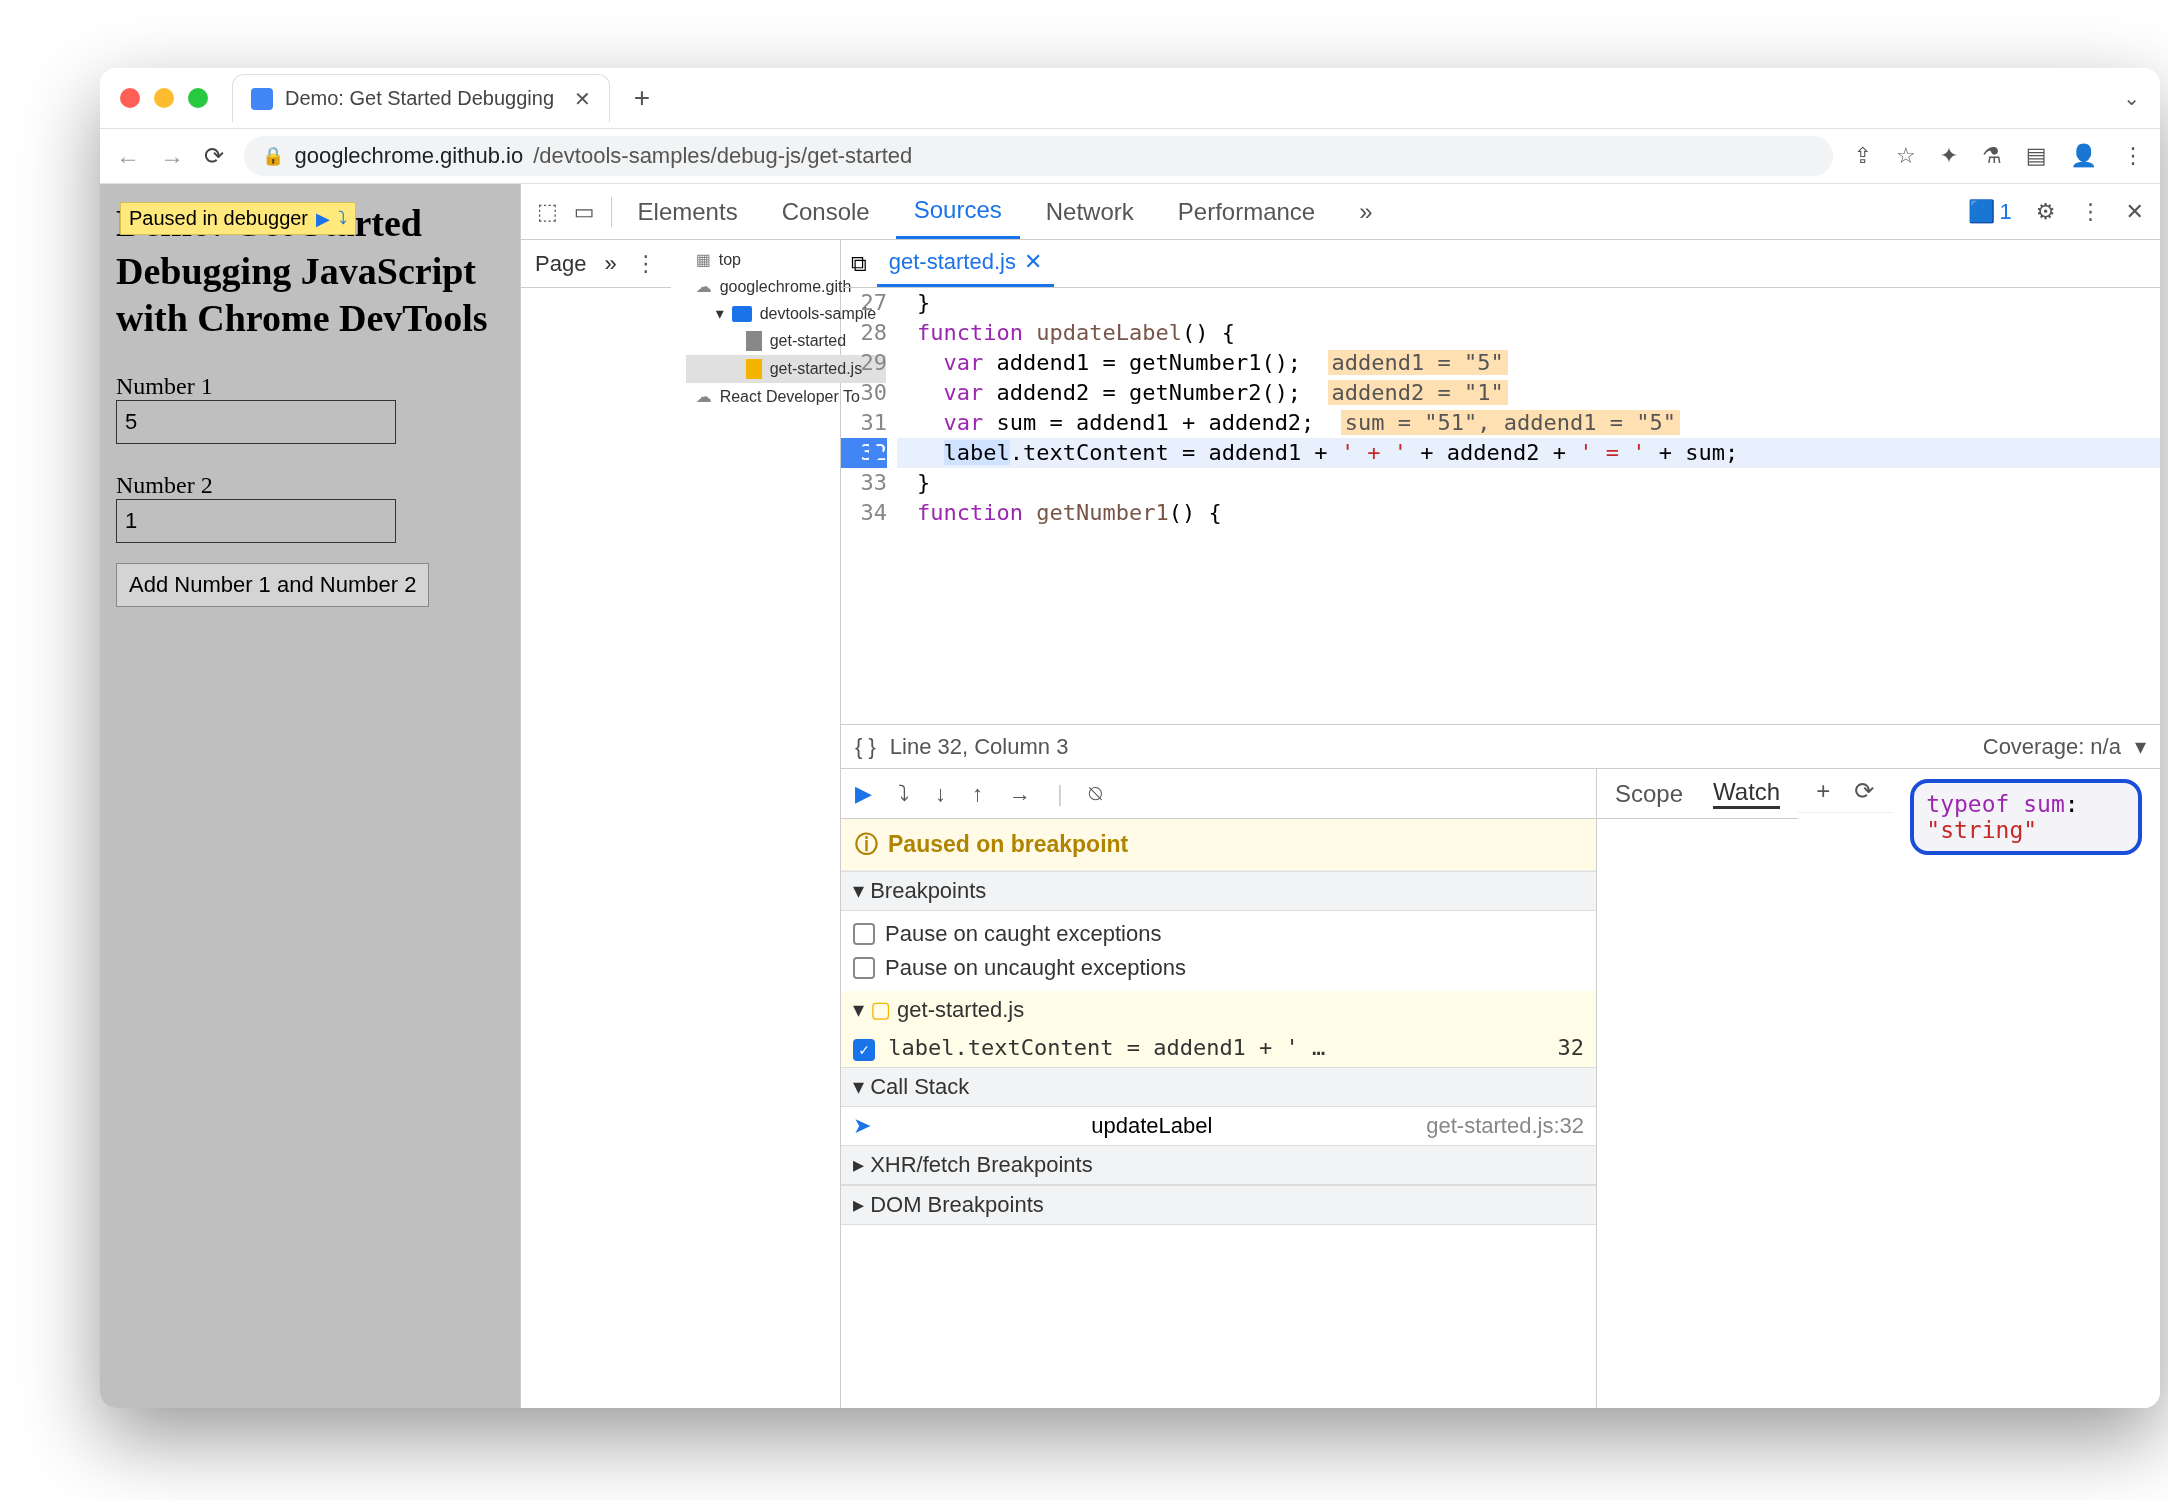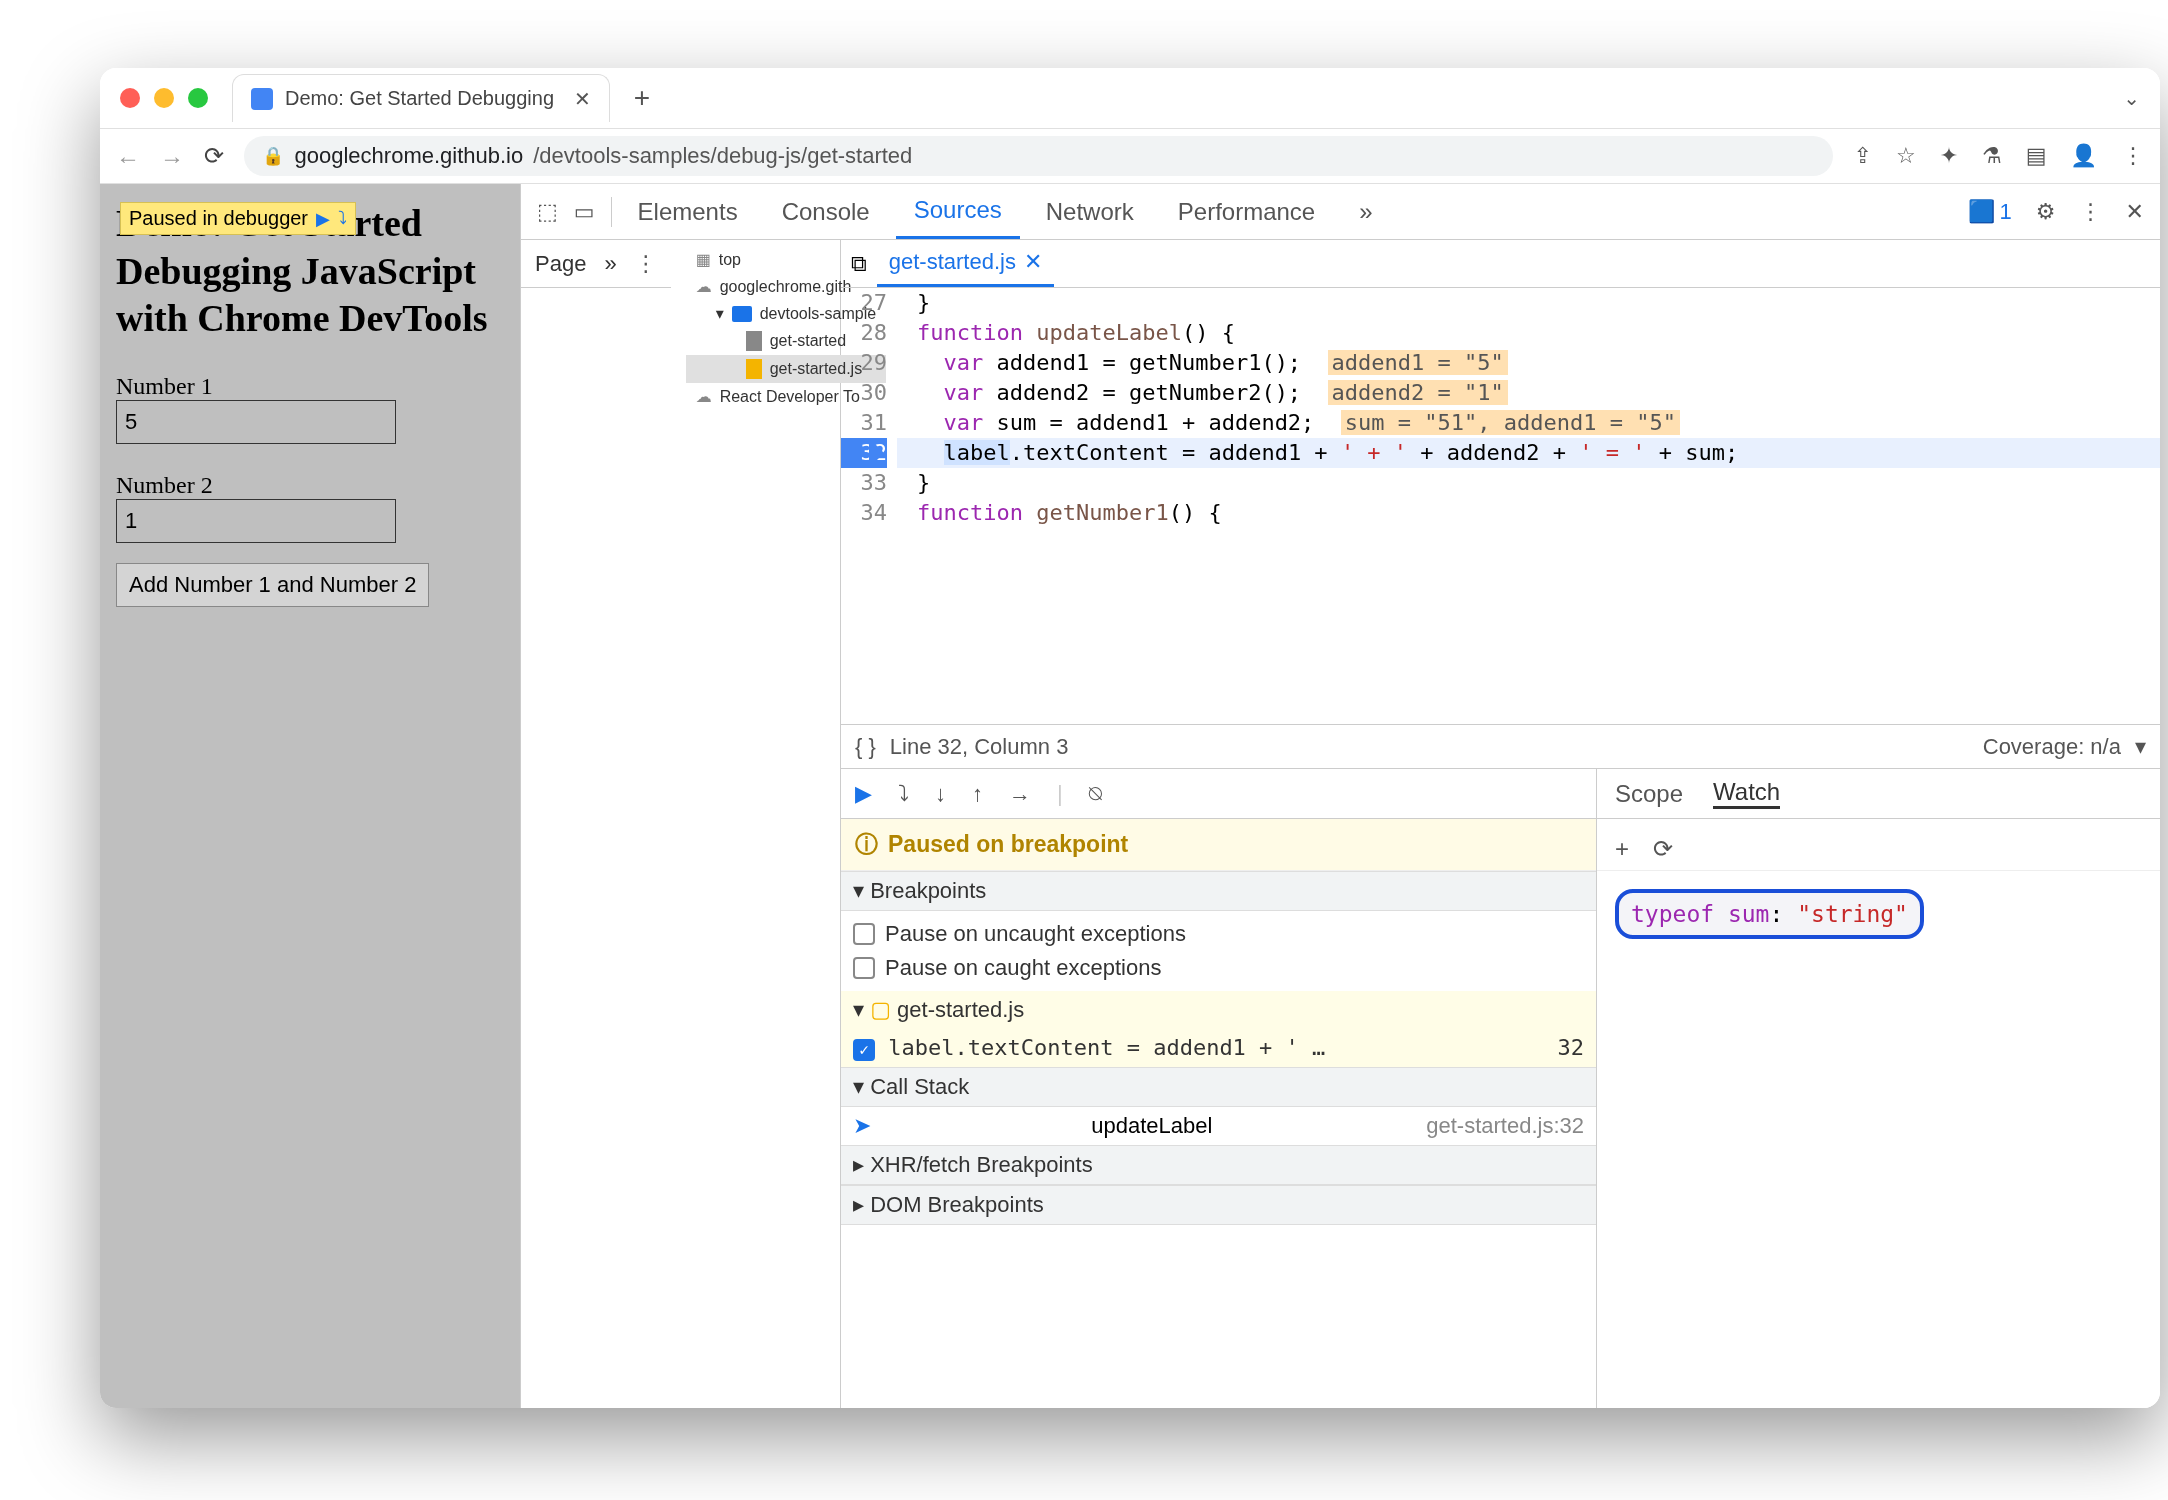--- a/index.html
+++ b/index.html
@@ -70,21 +70,21 @@
 .paused-msg { background: #fffbe6; color: #b08400; font-size: 23px; font-weight: 600; padding: 10px 14px; display: flex; align-items: center; gap: 10px; border-bottom: 1px solid #eee; }
 .pane-hdr { background: #f1f3f4; padding: 6px 12px; font-size: 22px; color: #333; border-top: 1px solid #ddd; border-bottom: 1px solid #ddd; }
 .pane-body { padding: 6px 12px; font-size: 22px; color: #333; }
 .chk { display: flex; align-items: center; gap: 10px; padding: 4px 0; }
 .chkbox { width: 22px; height: 22px; border: 2px solid #888; border-radius: 4px; display: inline-flex; align-items: center; justify-content: center; font-size: 16px; }
 .chkbox.on { background: #1a73e8; border-color: #1a73e8; color: #fff; }
 .bp-file { background: #fffde7; }
 .bp-line { background: #fffde7; font-family: Menlo, monospace; display: flex; align-items: center; justify-content: space-between; padding-right: 12px; }
 .cs-row { display: flex; justify-content: space-between; padding: 6px 12px; font-size: 22px; }
 .cs-row.cur::before { content: "➤"; color: #1a73e8; margin-right: 6px; }
-.dbg-right { flex: 1; display: flex; flex-direction: column; gap: 8px; }
+.dbg-right { flex: 1; display: flex; flex-direction: row; }
 .watch-tabs { height: 50px; border-bottom: 1px solid #ccc; display: flex; align-items: center; padding: 0 18px; gap: 30px; font-size: 24px; color: #555; }
 .watch-tabs .wt.active { color: #333; border-bottom: 3px solid #333; padding-bottom: 0; }
 .watch-tools { height: 44px; display: flex; align-items: center; padding: 0 18px; gap: 24px; font-size: 24px; color: #555; border-bottom: 1px solid #eee; }
 .watch-body { padding: 10px 18px; }
 .watch-item { font-family: Menlo, monospace; font-size: 23px; background: #f4f4f8; padding: 8px 12px; border: 4px solid #1a4ed8; border-radius: 18px; display: inline-block; }
 .watch-item .wkey { color: #9c27b0; }
 .watch-item .wval { color: #c62828; }
 </style>
 </head>
 <body>
@@ -241,25 +241,25 @@
                 <span>⍉</span>
               </div>
               <div class="paused-msg">
                 <span>ⓘ</span>
                 <span>Paused on breakpoint</span>
               </div>
               <div class="pane-hdr">▾ <span>Breakpoints</span></div>
               <div class="pane-body">
                 <div class="chk">
                     <span class="chkbox"></span>
-                    <span>Pause on uncaught exceptions</span>
+                    <span>Pause on caught exceptions</span>
                   </div>
                 <div class="chk">
                     <span class="chkbox"></span>
-                    <span>Pause on caught exceptions</span>
+                    <span>Pause on uncaught exceptions</span>
                   </div>
               </div>
               <div class="pane-body bp-file">▾ <span style="color:#f4b400">▢</span> <span>get-started.js</span></div>
               <div class="pane-body bp-line">
                 <span><span class="chkbox on">✓</span> <span>label.textContent = addend1 + ' …</span></span>
                 <span>32</span>
               </div>
               <div class="pane-hdr">▾ <span>Call Stack</span></div>
               <div class="cs-row cur">
                   <span>updateLabel</span>

